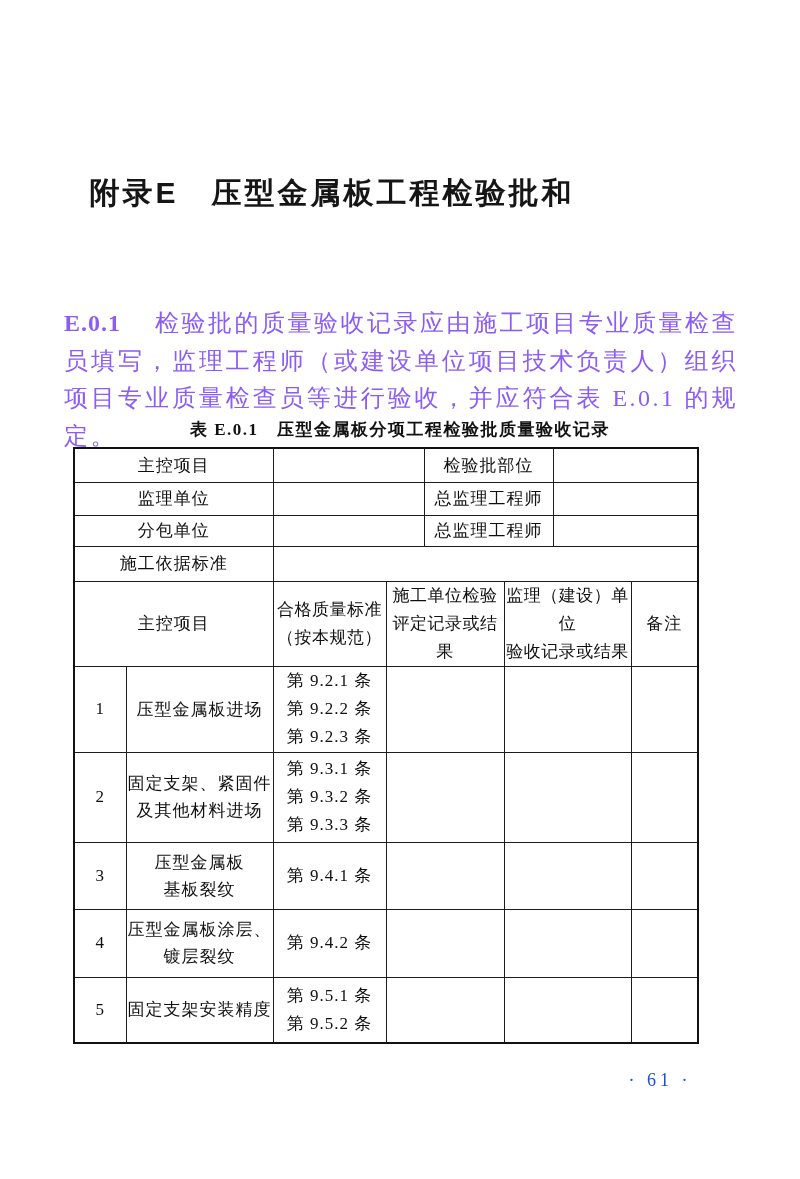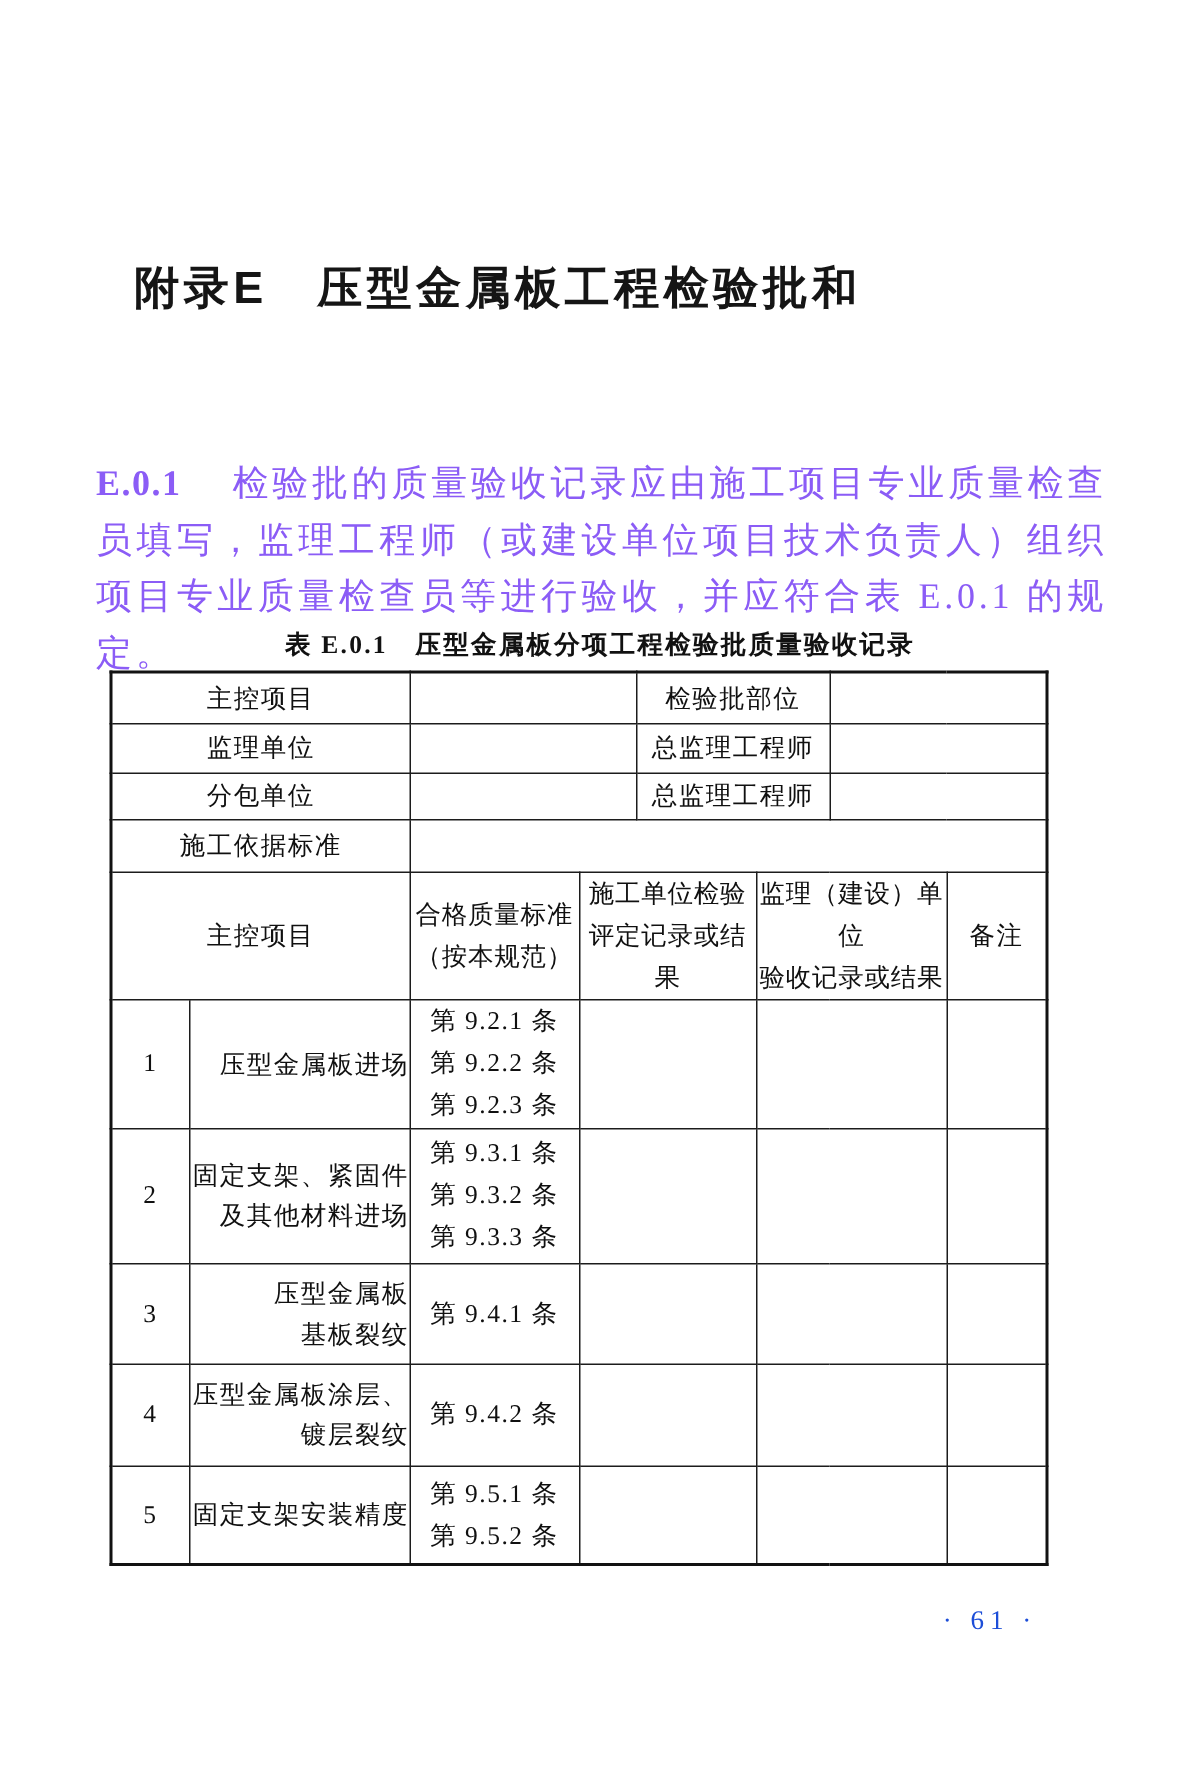--- a/index.html
+++ b/index.html
@@ -37,21 +37,21 @@
     border-collapse:collapse;table-layout:fixed;width:624px;
     border:2.5px solid #121212;
   }
   table.acceptance td{
     border:1.5px solid #1c1c1c;padding:0;
     font-size:17px;text-align:center;vertical-align:middle;
     color:#101010;letter-spacing:1px;overflow:hidden;
   }
   td.std{text-align:left;padding-left:11px;letter-spacing:0.5px;}
   td.std div{line-height:28px;}
-  td.twoline div{line-height:27px;text-align:right;}
+  td.twoline div{line-height:27px;}
   td.hdr div{line-height:28px;letter-spacing:0.5px;}
   
   .pageno{
     position:absolute;top:1070px;left:600px;width:120px;text-align:center;
     font-size:18px;letter-spacing:4px;color:#1d4ed8;
     font-family:"Liberation Serif","DejaVu Serif",serif;
   }
 </style>
 </head>
 <body>

